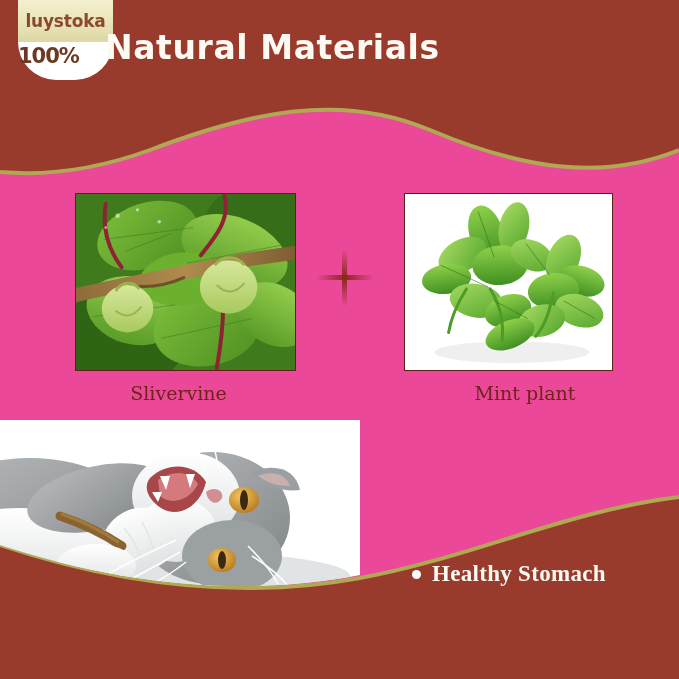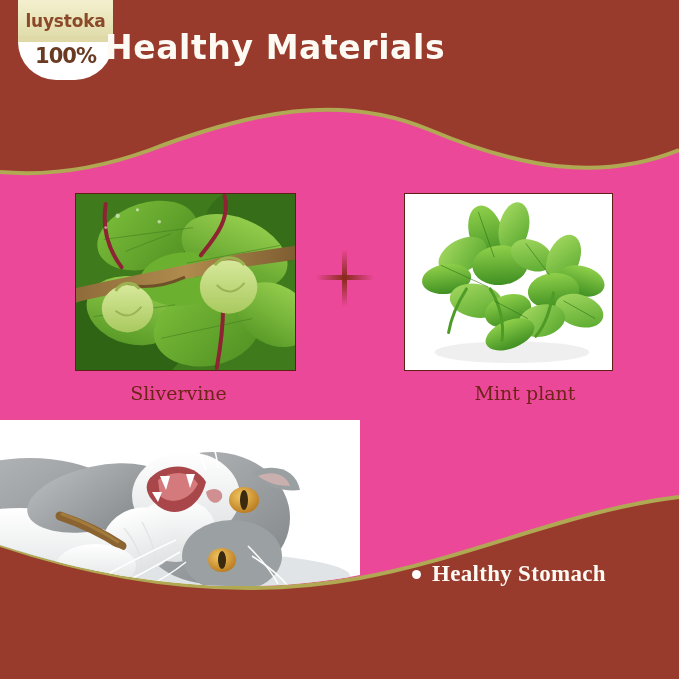--- a/index.html
+++ b/index.html
@@ -78,21 +78,21 @@
   .badge-bottom {
     position: absolute;
     left: 0;
     top: 42px;
     width: 95px;
     height: 38px;
     background: #ffffff;
     border-radius: 0 0 48px 48px;
     display: flex;
     align-items: flex-start;
-    justify-content: center;
+    justify-content: flex-start;
     padding-top: 2px;
     box-sizing: border-box;
   }
   .badge-pct {
     font-family: "DejaVu Sans", sans-serif;
     font-size: 21px;
     font-weight: bold;
     color: #6b3a22;
     letter-spacing: -1px;
   }
@@ -192,21 +192,21 @@
       <span class="badge-brand">luystoka</span>
     </div>
     <svg class="badge-zig" viewBox="0 0 95 12" preserveAspectRatio="none">
       <polygon points="0,0 95,0 95,4 88,11 81,4 74,11 67,4 60,11 53,4 46,11 39,4 32,11 25,4 18,11 11,4 4,11 0,5" fill="#ded9a6"></polygon>
     </svg>
     <div class="badge-bottom">
       <span class="badge-pct">100%</span>
     </div>
   </div>
 
-  <div class="header-title">Healthy Materials</div>
+  <div class="header-title">Natural Materials</div>
 
   <div class="panel" id="panel-silvervine">
     <div class="panel-frame">
       <svg class="photo-svg" viewBox="0 0 221 178" preserveAspectRatio="none">
         <defs>
           <linearGradient id="leafA" x1="0" y1="0" x2="1" y2="1">
             <stop offset="0%" stop-color="#7dbf3a"></stop>
             <stop offset="100%" stop-color="#4e8f22"></stop>
           </linearGradient>
           <linearGradient id="leafB" x1="0" y1="0" x2="0" y2="1">

